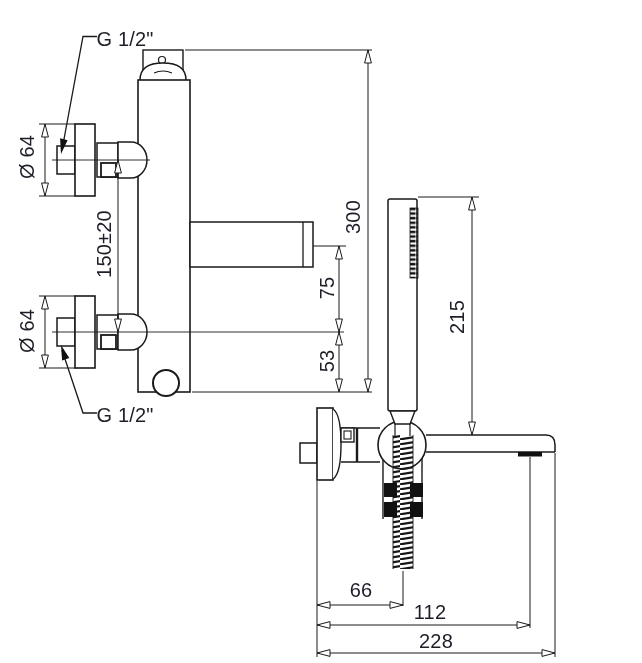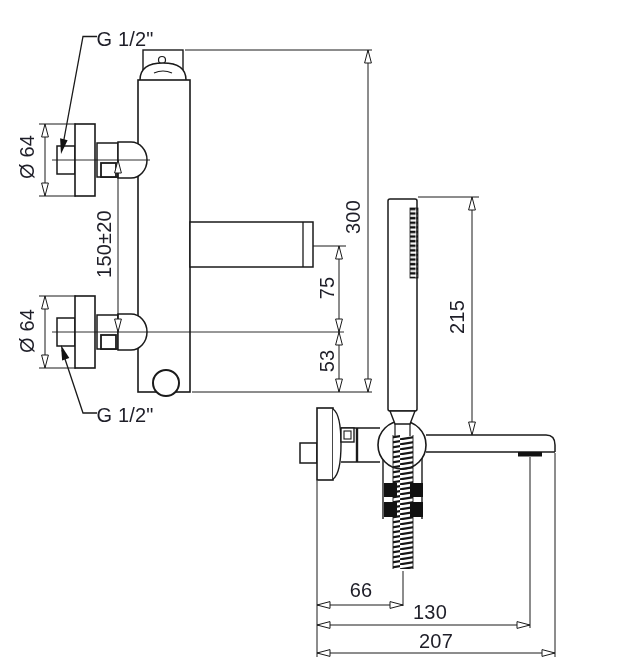--- a/index.html
+++ b/index.html
@@ -176,15 +176,15 @@
   <div class="lbl" style="left:125px;top:39px">G 1/2"</div>
   <div class="lbl vert" style="left:27px;top:157px">Ø 64</div>
   <div class="lbl vert" style="left:104px;top:244px">150±20</div>
   <div class="lbl vert" style="left:27px;top:331px">Ø 64</div>
   <div class="lbl" style="left:125px;top:415px">G 1/2"</div>
   <div class="lbl vert" style="left:353px;top:217px">300</div>
   <div class="lbl vert" style="left:327px;top:288px">75</div>
   <div class="lbl vert" style="left:327px;top:361px">53</div>
   <div class="lbl vert" style="left:457px;top:317px">215</div>
   <div class="lbl" style="left:361px;top:590px">66</div>
-  <div class="lbl" style="left:430px;top:612px">130</div>
-  <div class="lbl" style="left:436px;top:641px">207</div>
+  <div class="lbl" style="left:430px;top:612px">112</div>
+  <div class="lbl" style="left:436px;top:641px">228</div>
 </div>
 
 </body></html>

